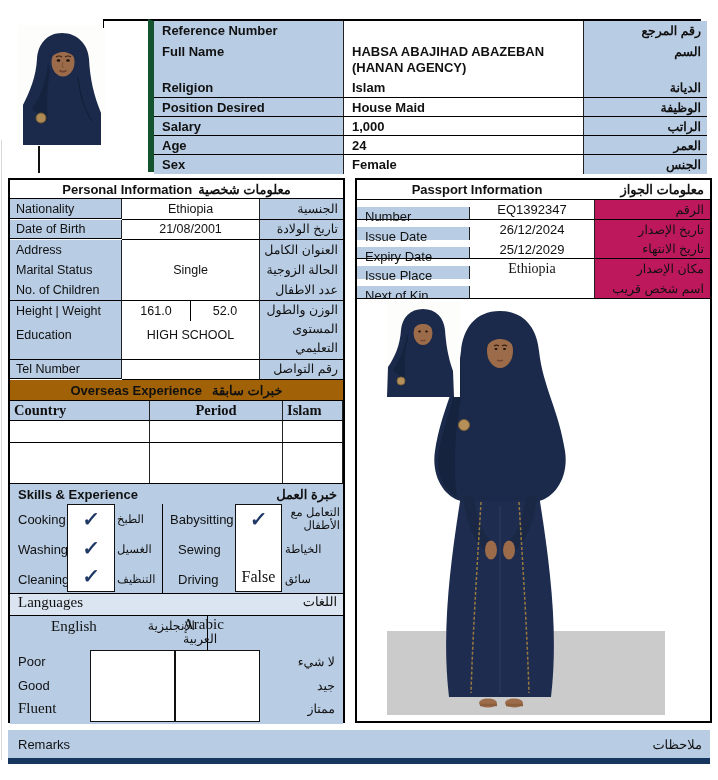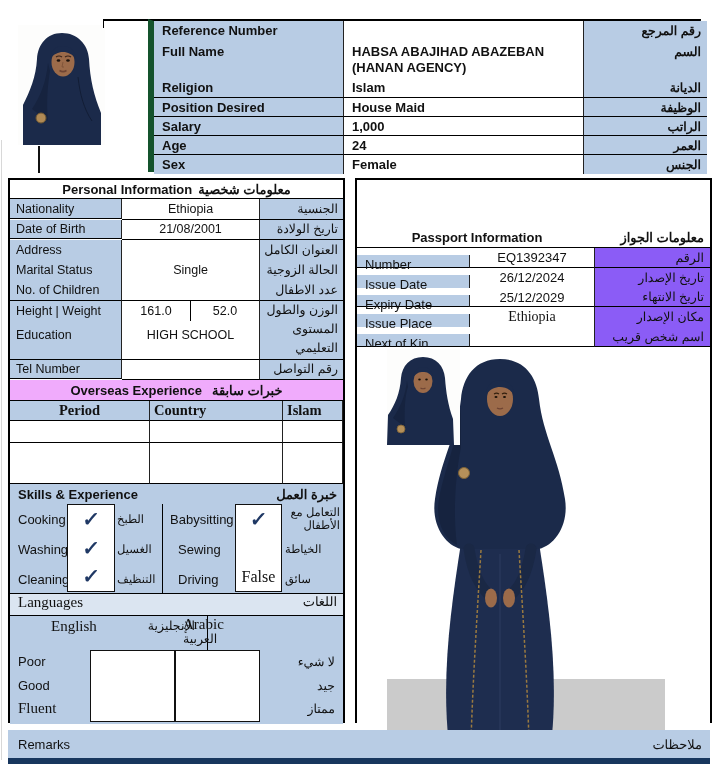--- a/index.html
+++ b/index.html
@@ -38,21 +38,21 @@
   .p-label { background:#b8cce4; padding-left:6px; border-right:1px solid #222; }
   .p-value { background:#fff; text-align:center; border-right:1px solid #222; }
   .p-ar { background:#b8cce4; text-align:right; padding-right:5px; font-size:12.5px; }
   .p-row-bb { border-bottom:1px solid #000; }
   .lh20 { line-height:20px; }
   .hw-halves { display:flex; height:20px; }
   .hw-halves > div { flex:1; text-align:center; line-height:20px; }
   .hw-halves > div:first-child { border-right:1.5px solid #000; }
 
   .ov-title { height:21px; display:flex; justify-content:center; align-items:center; gap:10px;
-              font-weight:bold; font-size:13px; background:#f0abfc; border-bottom:1px solid #000; }
+              font-weight:bold; font-size:13px; background:#a16207; border-bottom:1px solid #000; }
   .ov-grid { display:grid; grid-template-columns:140px 133px 60px; grid-template-rows:20px 22px 41px; }
   .ov-head { background:#b8cce4; font-family:"Liberation Serif",serif; font-weight:bold; font-size:14.5px;
              border-right:1px solid #222; border-bottom:1px solid #000; padding:0 4px; }
   .ov-cell { background:#fff; border-right:1px solid #222; border-bottom:1px solid #000; }
 
   .skills { position:relative; height:110px; background:#b8cce4; border-bottom:1px solid #000; }
   .sk-header { height:20px; display:flex; justify-content:space-between; align-items:center;
                padding:0 6px 0 8px; font-weight:bold; font-size:13px; }
   .sk-grid { position:relative; height:90px; }
   .sk-col { position:absolute; top:0; display:flex; flex-direction:column; }
@@ -72,28 +72,28 @@
   .lang-head { position:absolute; top:22px; left:0; right:0; height:34px; }
   .lang-head .cellA { position:absolute; left:0; width:165px; height:34px; border-right:1px solid #000;
                       display:flex; align-items:flex-start; justify-content:space-between; padding:2px 12px 0 8px;margin-left:33px; }
   .lang-head .cellB { position:absolute; left:165px; right:0; height:34px; padding:1px 0 0 8px; line-height:15px; }
   .lang-box { position:absolute; top:56px; bottom:2px; width:85px; background:#fff; border:1px solid #111; }
   .lang-level { position:absolute; left:0; width:80px; padding-left:8px; }
   .lang-level-ar { position:absolute; right:0; width:83px; text-align:right; padding-right:8px; direction:rtl; }
 
   
   .right-box { left:355px; top:178px; width:357px; height:545px; border:2px solid #000; background:#fff; }
-  .pp-header { height:20px; display:flex; align-items:center; border-bottom:1px solid #000; font-weight:bold; font-size:13px;margin-top:48px; }
+  .pp-header { height:20px; display:flex; align-items:center; border-bottom:1px solid #000; font-weight:bold; font-size:13px; }
   .pp-header .en { width:240px; text-align:center; }
   .pp-header .arx { flex:1; text-align:right; padding-right:6px; }
   .pp-grid { display:grid; grid-template-columns:113px 125px 115px;
              grid-template-rows:20px 20px 19px 20px 20px; font-size:13px; }
   .pp-label { background:#b8cce4; padding-left:8px; border-right:1px solid #222;margin-top:7px; }
   .pp-value { background:#fff; text-align:center; border-right:1px solid #222; }
-  .pp-ar { background:#8b5cf6; text-align:right; padding-right:6px; font-size:12.5px; }
+  .pp-ar { background:#be185d; text-align:right; padding-right:6px; font-size:12.5px; }
   .pp-bb { border-bottom:1px solid #000; }
   .lh19 { line-height:19px; } .lh20b { line-height:20px; }
 
   
   .remarks { left:8px; top:730px; width:702px; height:28px; background:#b8cce4;
              display:flex; justify-content:space-between; align-items:center; padding:0 8px 0 10px; font-size:13px; }
   .navy-bar { left:8px; top:758px; width:702px; height:6px; background:#17365d; }
 
   .photo-frame { left:18px; top:25px; width:87px; height:120px; }
 </style>
@@ -202,22 +202,22 @@
       <div class="p-label p-row-bb" style="height:19px;line-height:19px">Tel Number</div>
       <div class="p-value p-row-bb"></div>
       <div class="p-ar p-row-bb ar" style="line-height:19px">رقم التواصل</div>
     </div>
 
     <div class="ov-title">
       <span>Overseas Experience</span>
       <span class="ar">خبرات سابقة</span>
     </div>
     <div class="ov-grid">
+      <div class="ov-head" style="line-height:19px">Country</div>
       <div class="ov-head" style="line-height:19px;text-align:center">Period</div>
-      <div class="ov-head" style="line-height:19px">Country</div>
       <div class="ov-head" style="line-height:19px">Islam</div>
       <div class="ov-cell"></div>
       <div class="ov-cell"></div>
       <div class="ov-cell"></div>
       <div class="ov-cell"></div>
       <div class="ov-cell"></div>
       <div class="ov-cell"></div>
     </div>
 
     <div class="skills">

